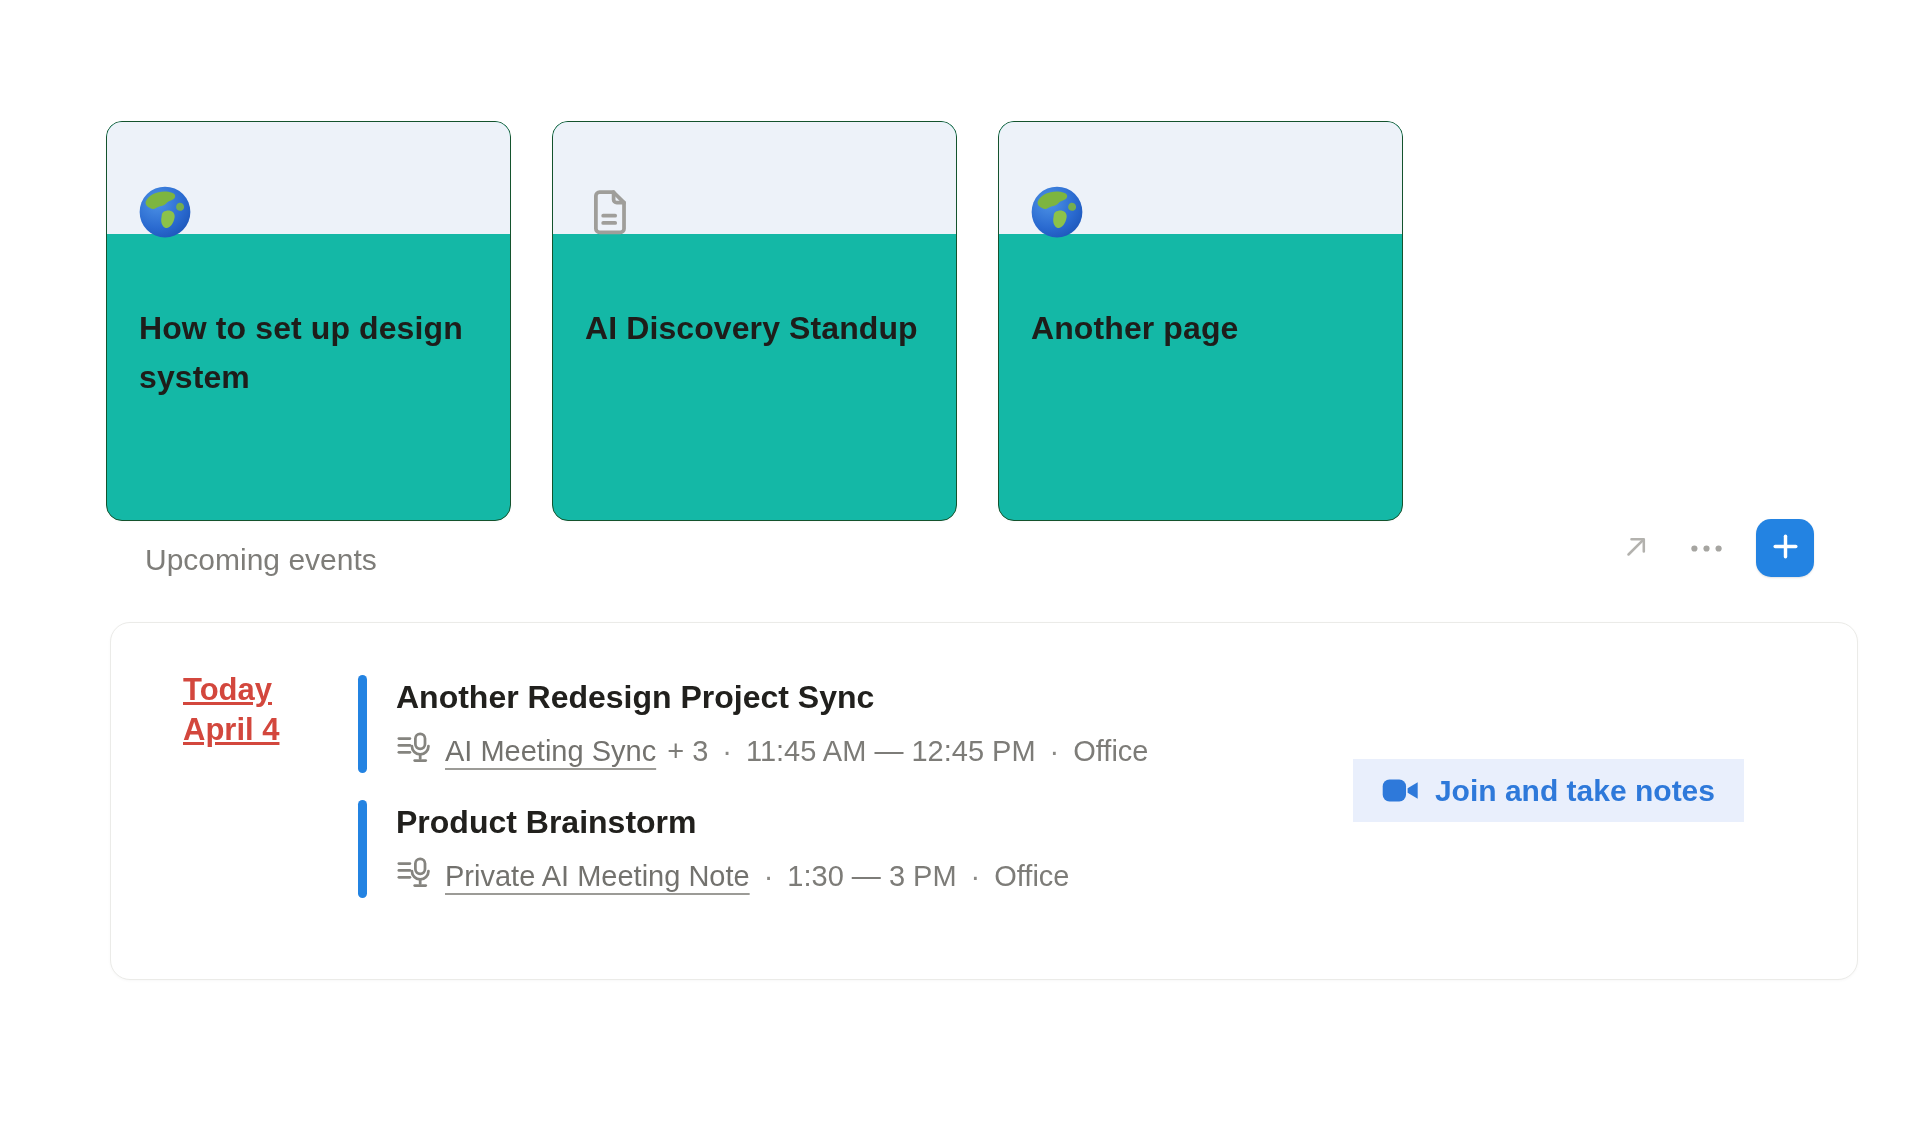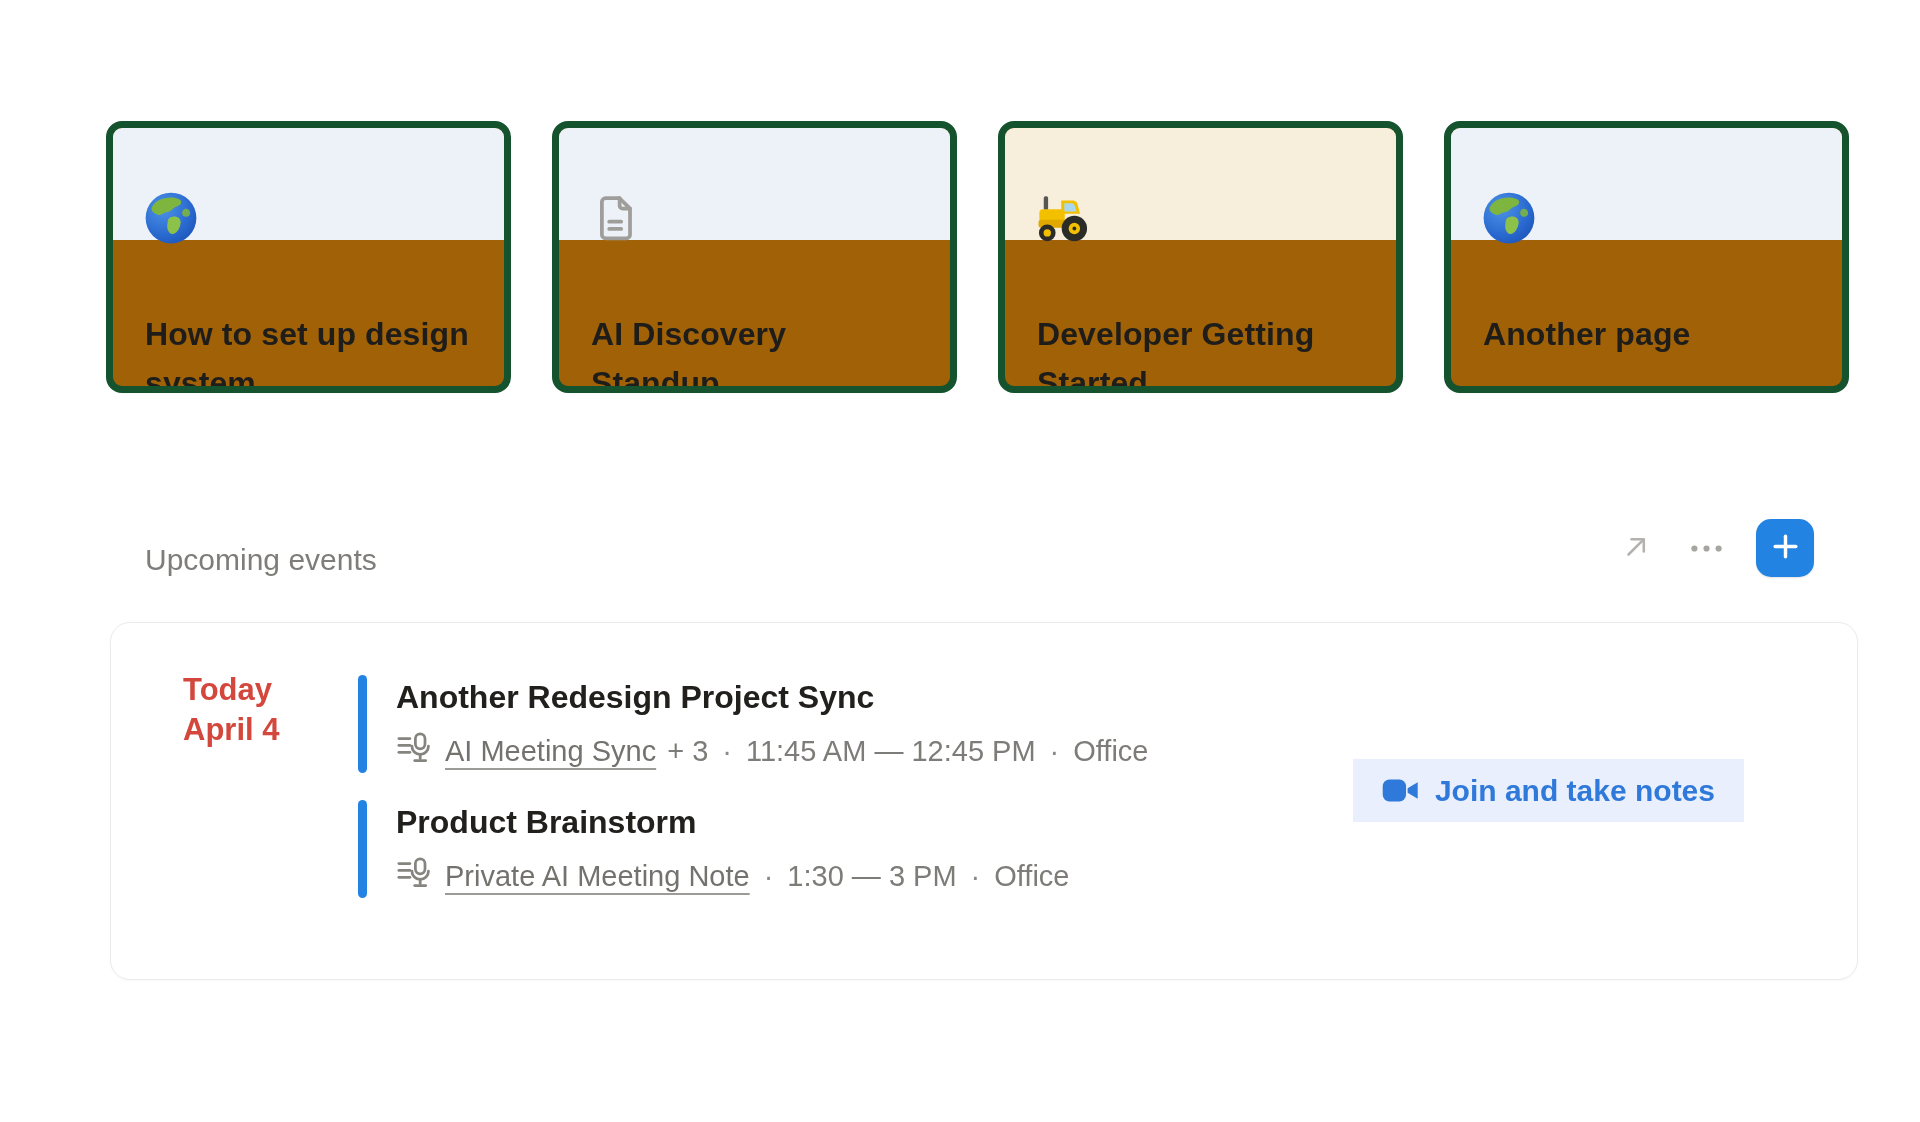--- a/index.html
+++ b/index.html
@@ -10,23 +10,23 @@
     font-family: "Liberation Sans", "DejaVu Sans", sans-serif;
     color: #1e1d1a;
   }
 
   
   .cards-row {
     position: absolute; left: 106px; top: 121px;
     display: flex; gap: 41px;
   }
   .card {
-    position: relative; width: 405px; height: 272px;
-    background: #a16207;
-    border: 7px solid #14532d;
+    position: relative; width: 405px; height: 400px;
+    background: #14b8a6;
+    border: 1px solid #14532d;
     border-radius: 16px;
     box-shadow: 0 1px 2px rgba(15,15,15,0.025);
     overflow: hidden;
     cursor: pointer;
   }
   .card-band { height: 112px; }
   .band-blue  { background: var(--light_blue_band, #edf2f9); }
   .band-yellow{ background: var(--yellow_band, #f7efdb); }
   .card-icon {
     position: absolute; left: 30px; top: 62px;
@@ -65,20 +65,21 @@
     width: 1748px; height: 358px;
     background: #fff;
     border: 1px solid #ebebe8;
     border-radius: 20px;
     box-shadow: 0 1px 3px rgba(15,15,15,0.03);
   }
   .date-col {
     position: absolute; left: 72px; top: 47px;
     font-size: 31px; line-height: 40px; font-weight: 600;
     color: var(--red_date, #d3473d);
+    text-decoration: underline;
   }
   .event-row { position: absolute; left: 247px; right: 60px; height: 100px; }
   .row-0 { top: 52px; }
   .row-1 { top: 177px; }
   .event-bar {
     position: absolute; left: 0; top: 0;
     width: 9px; height: 98px; border-radius: 5px;
     background: var(--accent_blue, #2383e2);
   }
   .event-content { margin-left: 38px; }
@@ -142,38 +143,20 @@
       <svg viewBox="0 0 48 48" width="50" height="50" fill="none" stroke="#9f9e9a" stroke-width="3.6" stroke-linejoin="round" stroke-linecap="round">
         <path d="M13 5 H26.5 L36.5 15 V40 A3.5 3.5 0 0 1 33 43.5 H13 A3.5 3.5 0 0 1 9.5 40 V8.5 A3.5 3.5 0 0 1 13 5 Z"></path>
         <path d="M26.5 5 V12 A3 3 0 0 0 29.5 15 H36.5"></path>
         <path d="M16.5 27.5 H28"></path>
         <path d="M16.5 34.5 H28"></path>
       </svg>
     </div>
     <div class="card-title">AI Discovery Standup</div>
   </div>
 
-  <div class="card">
-    <div class="card-band band-yellow"></div>
-    <div class="card-icon">
-      <svg viewBox="0 0 64 64" width="56" height="56">
-        <rect x="10" y="7" width="5" height="16" rx="2" fill="#575652"></rect>
-        <path d="M30 12 H43 Q47.5 12 48.6 16.2 L51.5 27 H30 Z" fill="#f3c000"></path>
-        <path d="M33.5 15 H42 Q44.5 15 45.2 17.5 L47.5 24.5 H33.5 Z" fill="#a8d8ef"></path>
-        <rect x="5" y="22" width="29" height="15" rx="4" fill="#f3c000"></rect>
-        <rect x="4" y="34" width="48" height="9" rx="3" fill="#e0a800"></rect>
-        <circle cx="45" cy="44" r="14.5" fill="#2b2b28"></circle>
-        <circle cx="45" cy="44" r="6.5" fill="#f3c000"></circle>
-        <circle cx="45" cy="44" r="2.2" fill="#2b2b28"></circle>
-        <circle cx="14" cy="49" r="9.5" fill="#2b2b28"></circle>
-        <circle cx="14" cy="49" r="4.2" fill="#f3c000"></circle>
-      </svg>
-    </div>
-    <div class="card-title">Developer Getting Started</div>
-  </div>
 
   <div class="card">
     <div class="card-band band-blue"></div>
     <div class="card-icon">
       <svg viewBox="0 0 64 64" width="56" height="56">
         <defs>
           <radialGradient id="ocean2" cx="35%" cy="30%" r="80%">
             <stop offset="0%" stop-color="#4e93e6"></stop>
               <stop offset="65%" stop-color="#2a6ad0"></stop>
               <stop offset="100%" stop-color="#1c55b8"></stop>

